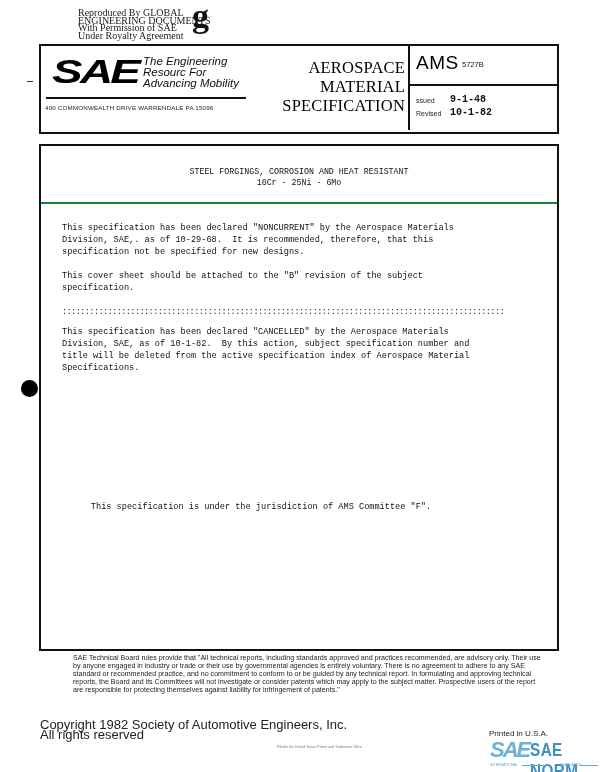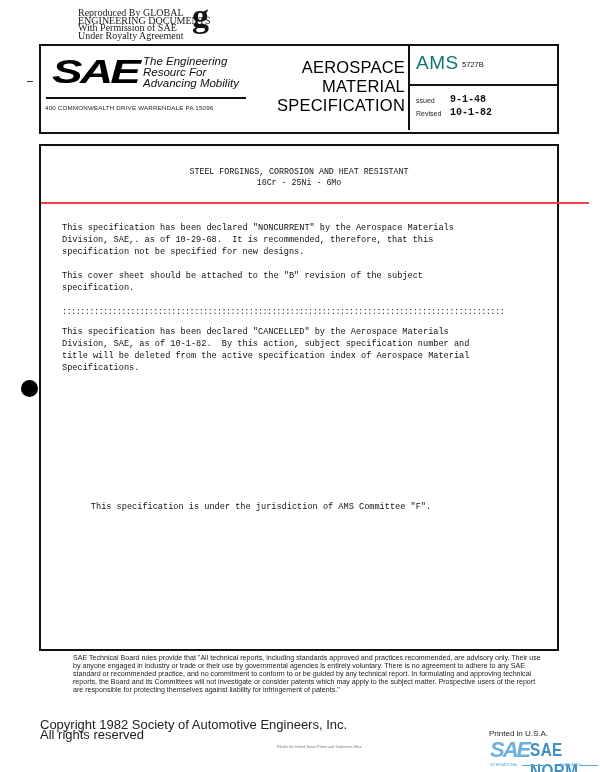--- a/index.html
+++ b/index.html
@@ -36,37 +36,37 @@
     position: absolute; left: 90px; top: 10px;
     font-style: italic; font-size: 11.5px; line-height: 11px; color: #111; margin-left: 12px;
   }
   .logo-rule { position: absolute; left: 5px; top: 51px; width: 200px; height: 1.5px; background:#111; }
   .address {
     position: absolute; left: 4px; top: 58px; font-size: 6.2px; letter-spacing: 0.2px;
     color:#222; white-space: nowrap;
   }
   .ams-title {
     position: absolute; left: 236px; top: 12px; width: 128px; text-align: right;
-    font-size: 16.5px; line-height: 19px; color: #000; letter-spacing: 0.2px;
+    font-size: 16.5px; line-height: 19px; color: #000; letter-spacing: 0.2px; font-family: Liberation Serif, serif;
   }
   .ams-col {
     position: absolute; left: 367px; top: -2px; width: 151px; height: 86px;
     border-left: 2px solid #111;
   }
   .ams-top { position: absolute; left: 0; top: 0; width: 149px; height: 40px; border-bottom: 2px solid #111; }
-  .ams-label { position: absolute; left: 6px; top: 8px; font-size: 19px; color:#0f766e; letter-spacing: 0.5px; }
+  .ams-label { position: absolute; left: 6px; top: 8px; font-size: 19px; color:#000000; letter-spacing: 0.5px; }
   .ams-number { position: absolute; left: 52px; top: 16px; font-size: 7.5px; color:#111; }
   .date-row { position: absolute; left: 6px; font-size: 7px; color:#222; }
   .date-val { position: absolute; left: 40px; font-family: "Liberation Mono", monospace; font-size: 10px; color:#111; font-weight: bold; }
 
   .main-box {
     left: 39px; top: 144px; width: 516px; height: 503px;
     border: 2px solid #111;
   }
-  .title-area { position: absolute; left: 0; top: 0; width: 516px; height: 56px; border-bottom: 2px solid #ef4444; padding-left: 32px; }
+  .title-area { position: absolute; left: 0; top: 0; width: 516px; height: 56px; border-bottom: 2px solid #15803d; }
   .doc-title {
     position: absolute; left: 0; width: 516px; text-align: center;
     font-family: "Liberation Mono", monospace; font-size: 8.3px; color:#111;
   }
   .para {
     position: absolute; left: 21px; width: 480px;
     font-family: "Liberation Mono", monospace; font-size: 8.6px; line-height: 12px;
     color:#111; white-space: pre;
   }
   .sep {

